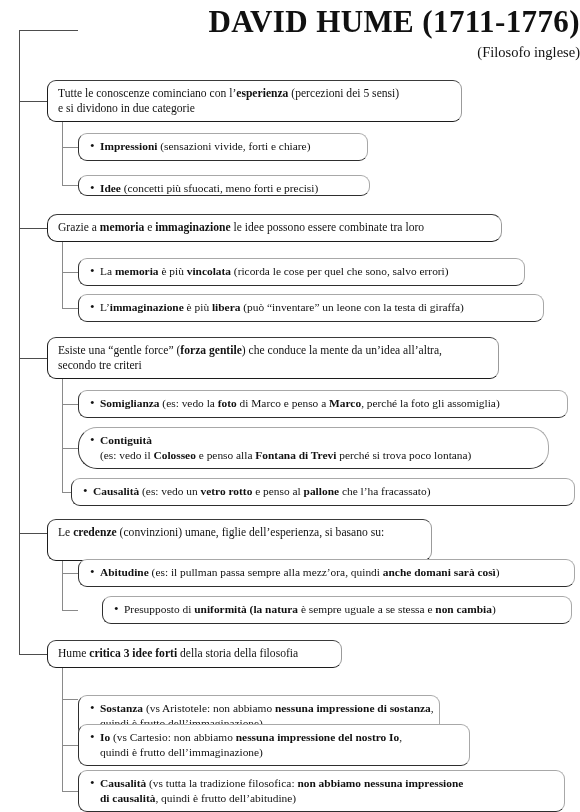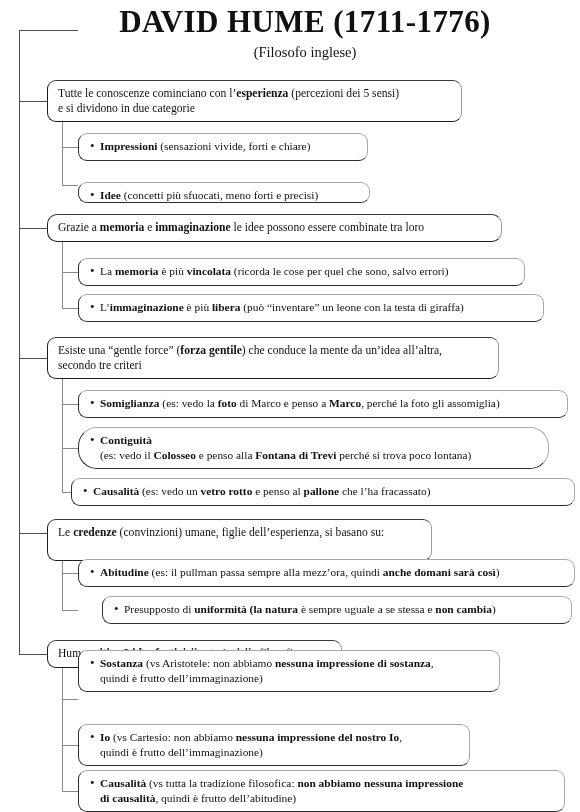--- a/index.html
+++ b/index.html
@@ -15,21 +15,21 @@
     color: #111111;
     overflow: hidden;
   }
 
   
   #title-block {
     position: absolute;
     left: 0;
     top: 6px;
     width: 580px;
-    text-align: center;
+    text-align: right;
     padding-left: 30px;
     box-sizing: border-box;
   }
   #doc-title {
     font-size: 31px;
     font-weight: bold;
     letter-spacing: 0.4px;
     line-height: 1.05;
     white-space: nowrap;
   }
@@ -133,21 +133,21 @@
     <div class="conn h" style="left: 62px; top: 699px; width: 16px; height: 1px;"></div>
     <div class="conn h" style="left: 62px; top: 745px; width: 16px; height: 1px;"></div>
     <div class="conn h" style="left: 62px; top: 791px; width: 16px; height: 1px;"></div>
     <div class="node lvl1" style="left: 47px; top: 80px; width: 415px; height: 42px;">
       <span class="ln"><span>Tutte le conoscenze cominciano con l’</span><b>esperienza</b><span> (percezioni dei 5 sensi)</span></span>
       <span class="ln cont"><span>e si dividono in due categorie</span></span>
     </div>
     <div class="node lvl2" style="left: 78px; top: 133px; width: 290px; height: 28px;">
       <span class="ln"><span class="bullet">•</span><b>Impressioni</b><span> (sensazioni vivide, forti e chiare)</span></span>
     </div>
-    <div class="node lvl2" style="left: 78px; top: 182px; width: 292px; height: 21px;">
+    <div class="node lvl2" style="left: 78px; top: 175px; width: 292px; height: 21px;">
       <span class="ln"><span class="bullet">•</span><b>Idee</b><span> (concetti più sfuocati, meno forti e precisi)</span></span>
     </div>
     <div class="node lvl1" style="left: 47px; top: 214px; width: 455px; height: 28px; border-radius: 10px;">
       <span class="ln"><span>Grazie a </span><b>memoria</b><span> e </span><b>immaginazione</b><span> le idee possono essere combinate tra loro</span></span>
     </div>
     <div class="node lvl2" style="left: 78px; top: 258px; width: 447px; height: 28px;">
       <span class="ln"><span class="bullet">•</span><span>La </span><b>memoria</b><span> è più </span><b>vincolata</b><span> (ricorda le cose per quel che sono, salvo errori)</span></span>
     </div>
     <div class="node lvl2" style="left: 78px; top: 294px; width: 466px; height: 28px;">
       <span class="ln"><span class="bullet">•</span><span>L’</span><b>immaginazione</b><span> è più </span><b>libera</b><span> (può “inventare” un leone con la testa di giraffa)</span></span>
@@ -171,21 +171,21 @@
     </div>
     <div class="node lvl2" style="left: 78px; top: 559px; width: 497px; height: 28px;">
       <span class="ln"><span class="bullet">•</span><b>Abitudine</b><span> (es: il pullman passa sempre alla mezz’ora, quindi </span><b>anche domani sarà così</b><span>)</span></span>
     </div>
     <div class="node lvl2" style="left: 78px; top: 596px; width: 470px; height: 28px; margin-left: 24px;">
       <span class="ln"><span class="bullet">•</span><span>Presupposto di </span><b>uniformità (la natura</b><span> è sempre uguale a se stessa e </span><b>non cambia</b><span>)</span></span>
     </div>
     <div class="node lvl1" style="left: 47px; top: 640px; width: 295px; height: 28px;">
       <span class="ln"><span>Hume </span><b>critica 3 idee forti</b><span> della storia della filosofia</span></span>
     </div>
-    <div class="node lvl2 wrapind" style="left: 78px; top: 650px; width: 422px; height: 42px;">
+    <div class="node lvl2 wrapind" style="left: 78px; top: 695px; width: 362px; height: 42px;">
       <span class="ln"><span class="bullet">•</span><b>Sostanza</b><span> (vs Aristotele: non abbiamo </span><b>nessuna impressione di sostanza</b><span>,</span></span>
       <span class="ln cont"><span>quindi è frutto dell’immaginazione)</span></span>
     </div>
     <div class="node lvl2 wrapind" style="left: 78px; top: 724px; width: 392px; height: 42px;">
       <span class="ln"><span class="bullet">•</span><b>Io</b><span> (vs Cartesio: non abbiamo </span><b>nessuna impressione del nostro Io</b><span>,</span></span>
       <span class="ln cont"><span>quindi è frutto dell’immaginazione)</span></span>
     </div>
     <div class="node lvl2 wrapind" style="left: 78px; top: 770px; width: 487px; height: 42px;">
       <span class="ln"><span class="bullet">•</span><b>Causalità</b><span> (vs tutta la tradizione filosofica: </span><b>non abbiamo nessuna impressione</b></span>
       <span class="ln cont"><b>di causalità</b><span>, quindi è frutto dell’abitudine)</span></span>

